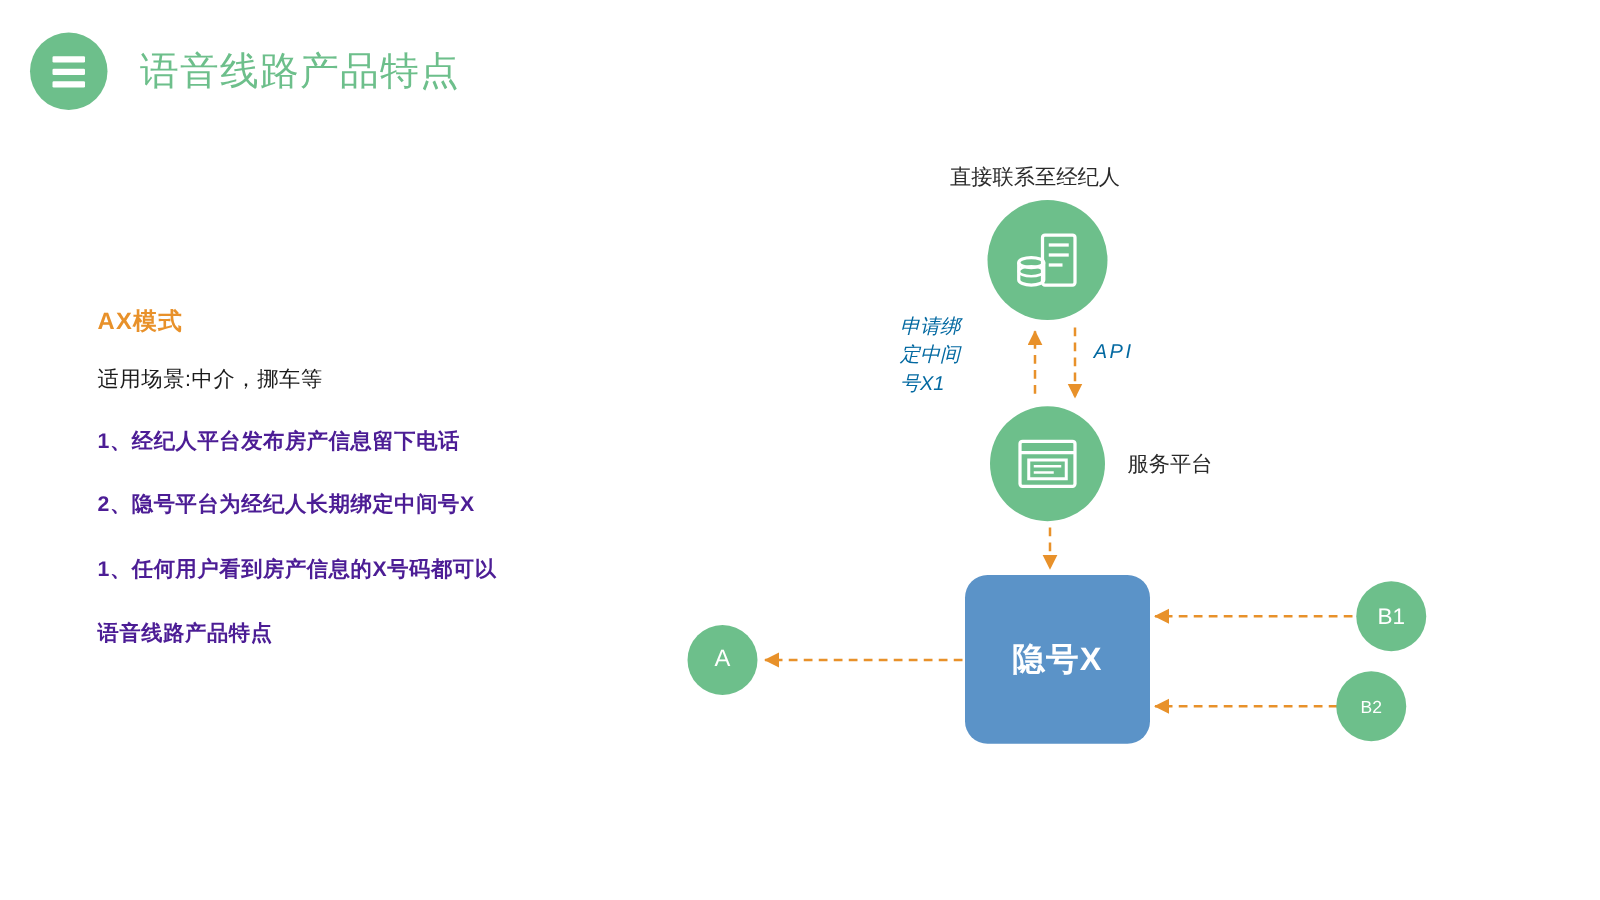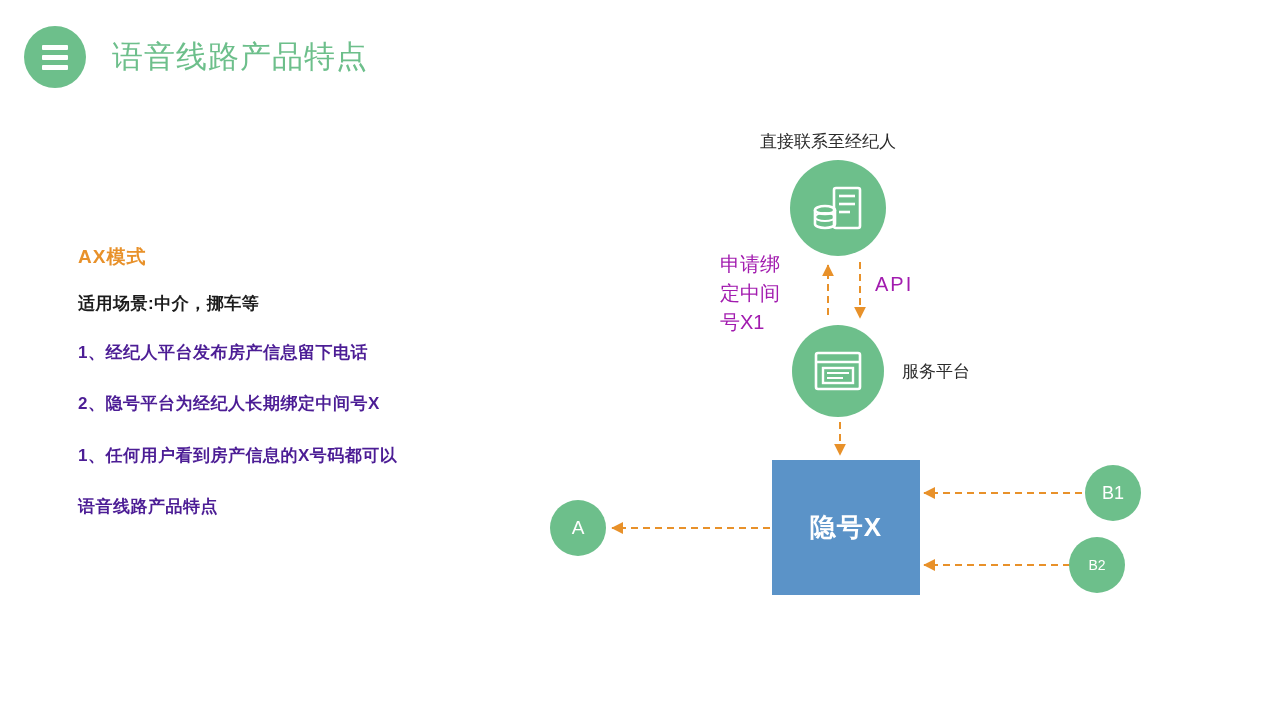--- a/index.html
+++ b/index.html
@@ -61,21 +61,21 @@
   .mode-title {
     color: #e8912a;
     font-size: 19px;
     font-weight: bold;
     letter-spacing: 1px;
     margin-bottom: 22px;
   }
   .scene-line {
     color: #1b1b1b;
     font-size: 17px;
-    font-weight: bold;
+    font-weight: normal;
     margin-bottom: 25px;
     letter-spacing: 0.5px;
   }
   .bullet {
     color: #4c1d95;
     font-size: 17px;
     font-weight: bold;
     margin-bottom: 25px;
     letter-spacing: 0.5px;
     line-height: 1.55;
@@ -153,37 +153,39 @@
     width: 148px;
     height: 135px;
     background: #5b93c8;
     display: flex;
     align-items: center;
     justify-content: center;
     color: #ffffff;
     font-size: 26px;
     font-weight: bold;
     letter-spacing: 1px;
+    border-radius: 18px;
   }
 
   .svg-layer {
     position: absolute;
     left: 0;
     top: 0;
     width: 740px;
     height: 520px;
     pointer-events: none;
   }
 
   .edge-label {
     position: absolute;
-    font-size: 20px;
-    color: #a21caf;
+    font-size: 16px;
+    color: #0369a1;
     line-height: 1.45;
     white-space: pre-line;
+    font-style: italic;
   }
 </style>
 </head>
 <body>
 
 <div class="header">
   <div class="header-badge">
     <div class="badge-line"></div>
     <div class="badge-line"></div>
     <div class="badge-line short"></div>

